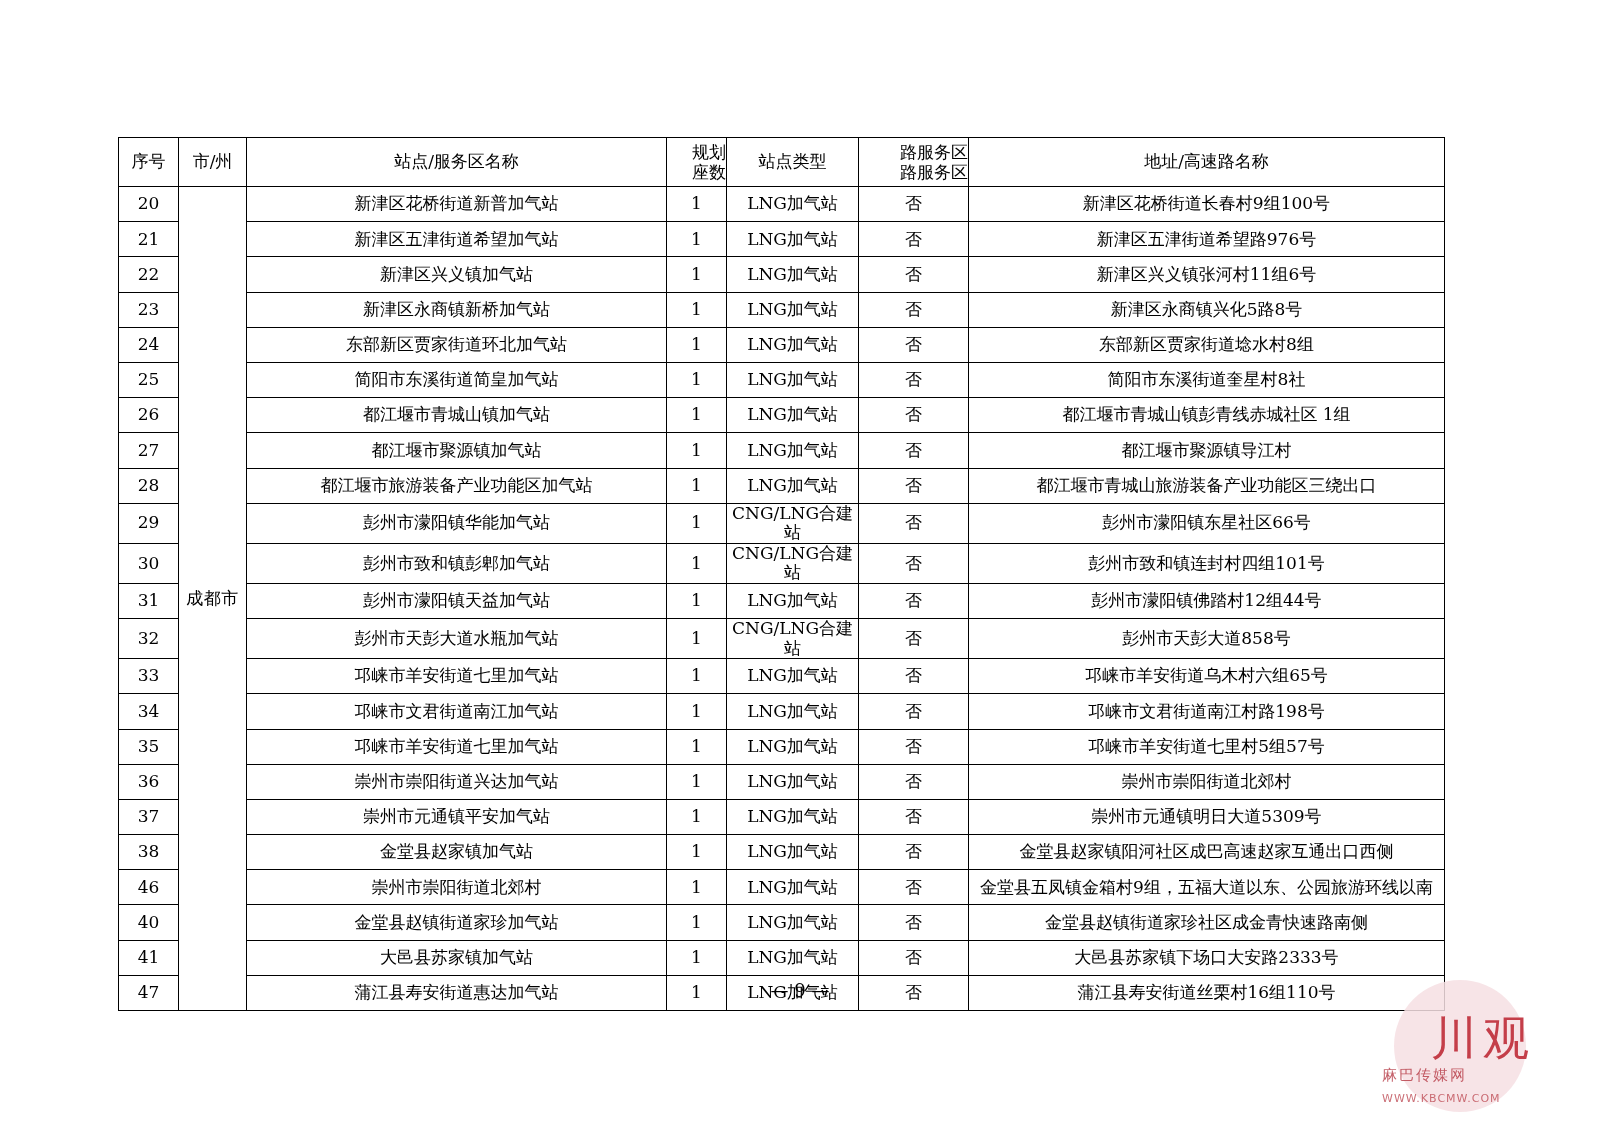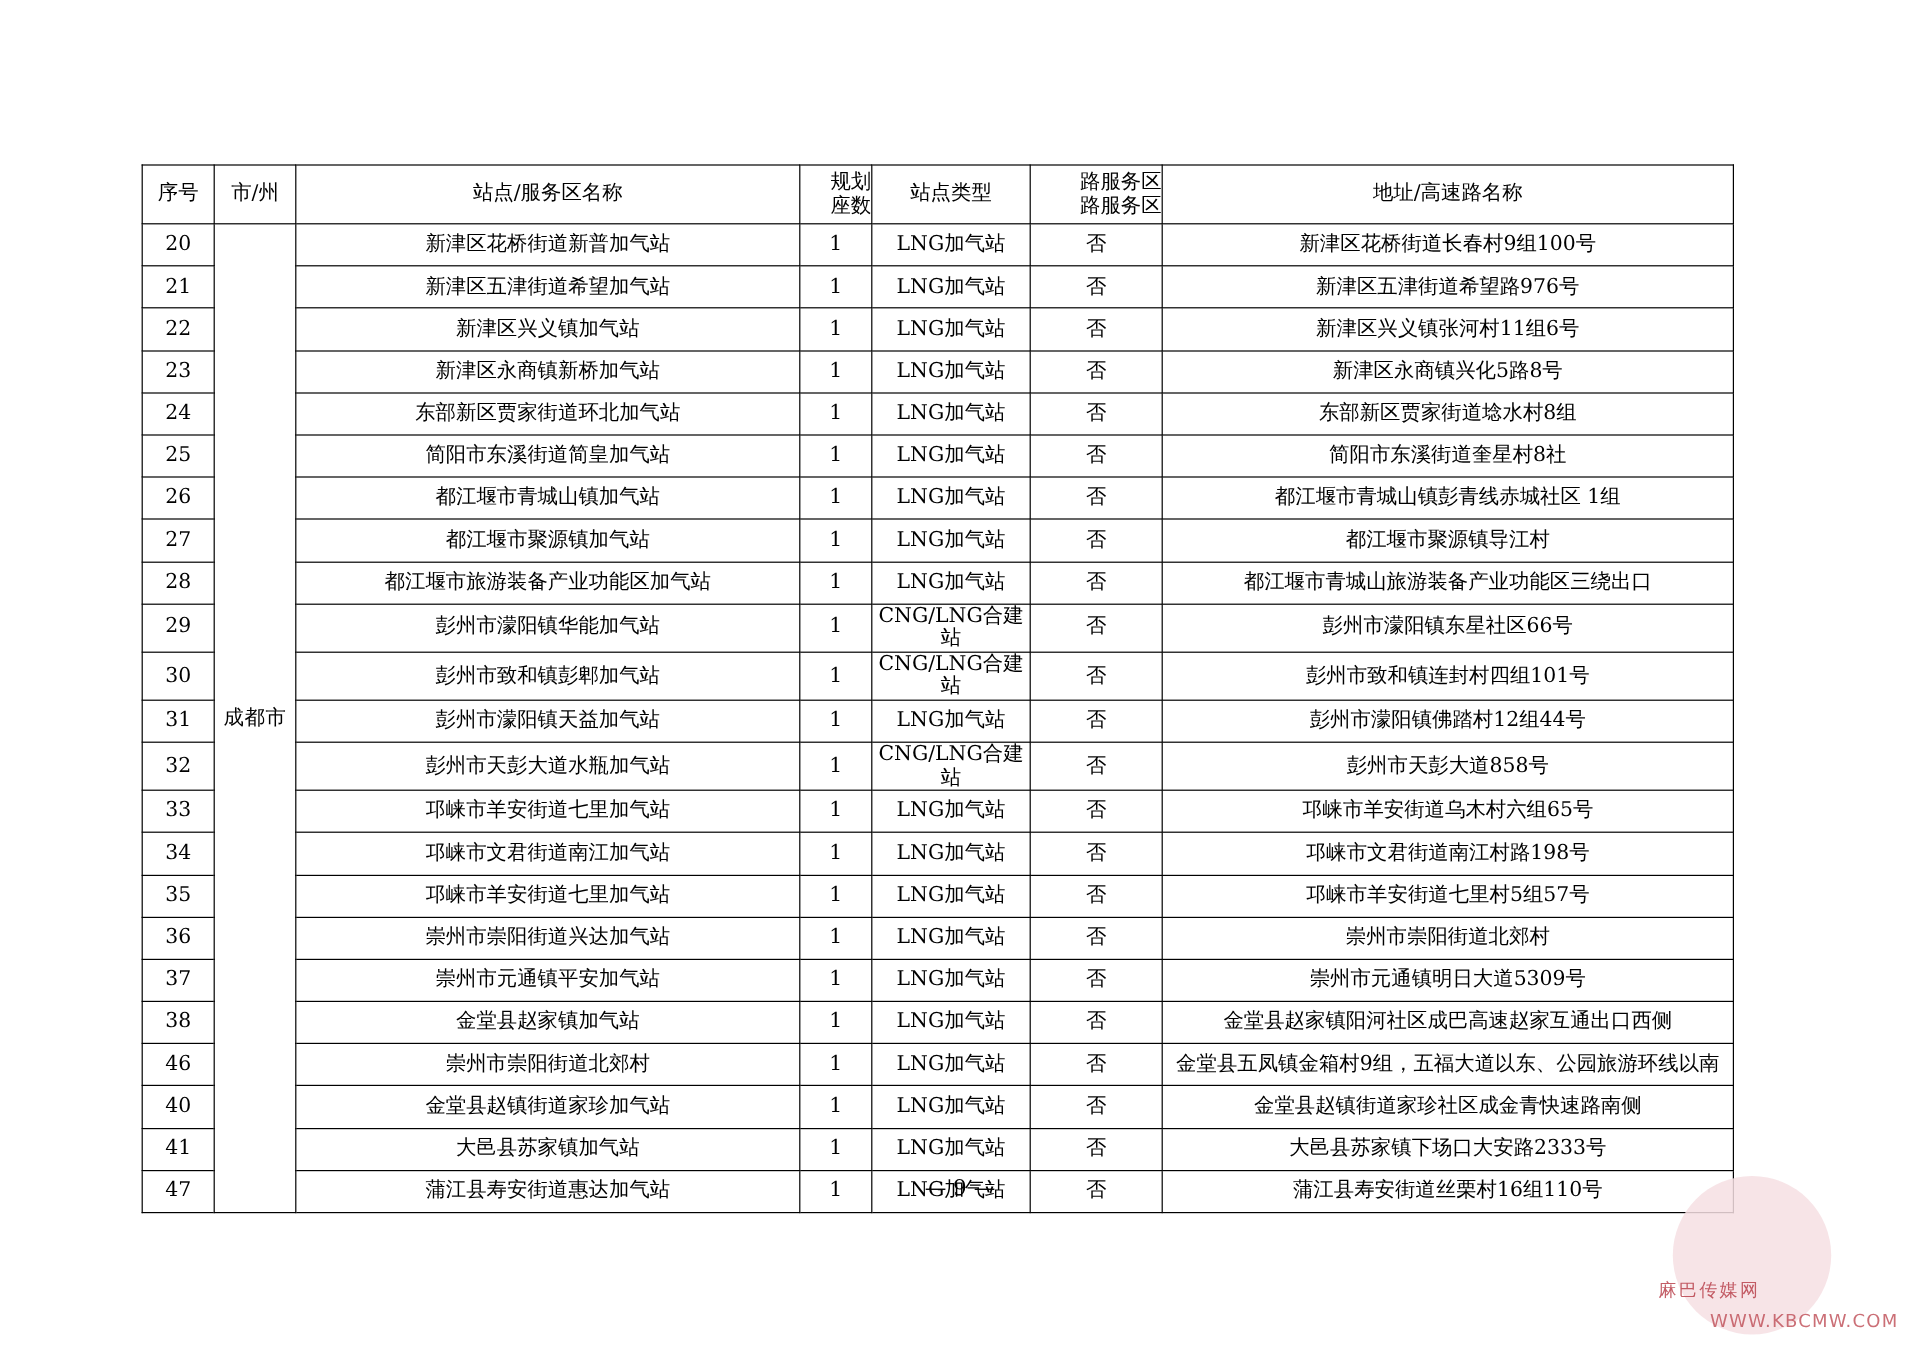--- a/index.html
+++ b/index.html
@@ -111,22 +111,22 @@
     font-size: 15px;
     color: #b9424d;
     letter-spacing: 2px;
     opacity: 0.85;
   }
   .wm-url {
     position: absolute;
     left: 0;
     top: 118px;
     width: 200px;
-    text-align: right;
-    font-size: 15px;
+    text-align: left;
+    font-size: 11px;
     color: #c2565f;
     letter-spacing: 1px;
     font-family: "DejaVu Sans", "Liberation Sans", sans-serif;
     opacity: 0.85;
   }
 </style>
 </head>
 <body>
 
 <div class="page">
@@ -344,17 +344,18 @@
           <td>否</td>
           <td>蒲江县寿安街道丝栗村16组110号</td>
         </tr>
       </tbody>
   </table>
 
   <div class="page-number">— 9 —</div>
 
   <div class="watermark">
     <div class="wm-circle"></div>
+    <div class="wm-text">川观</div>
     <div class="wm-sub">麻巴传媒网</div>
     <div class="wm-url">WWW.KBCMW.COM</div>
   </div>
 
 </div>
 
 </body></html>

